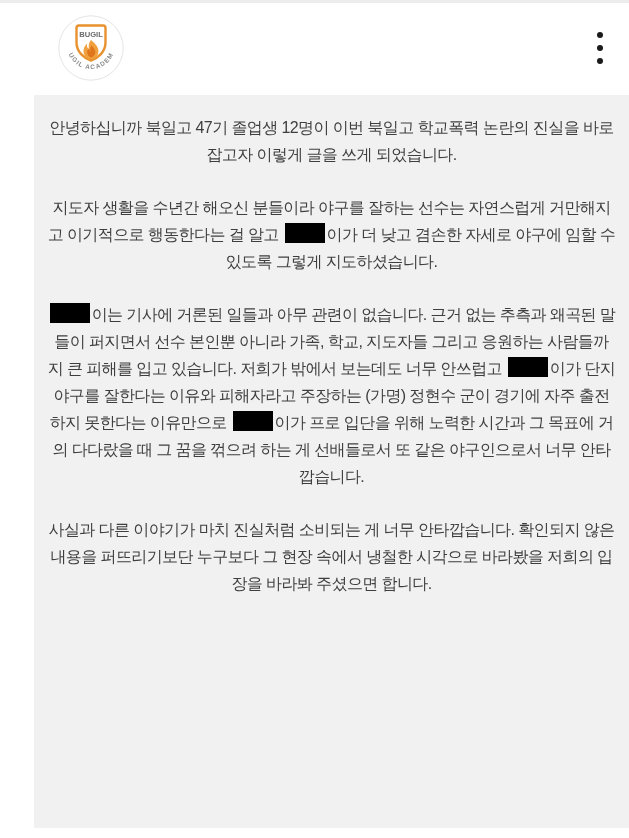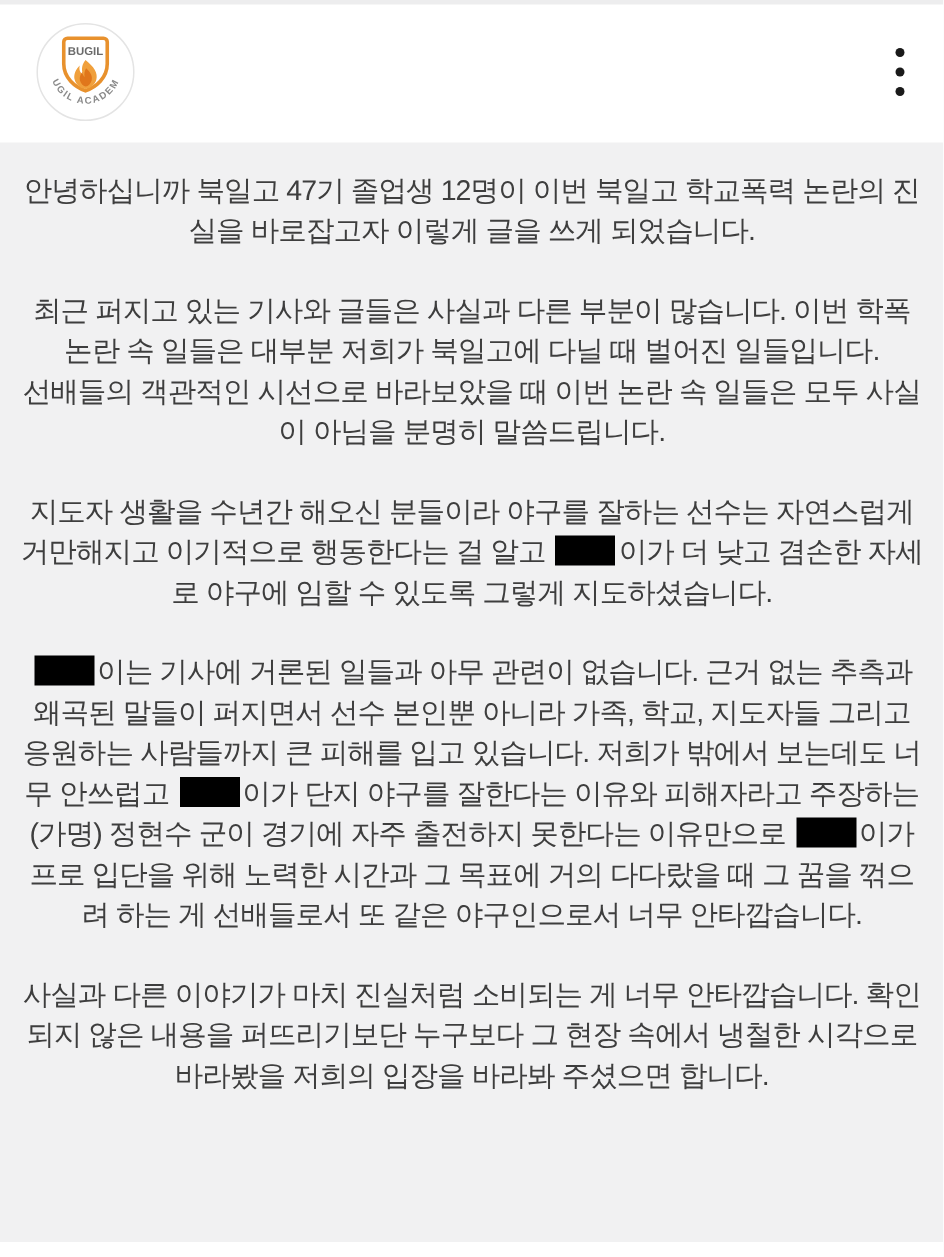--- a/index.html
+++ b/index.html
@@ -3,20 +3,21 @@
 <meta charset="utf-8">
 <style>
   * { box-sizing: border-box; }
   html, body { margin: 0; padding: 0; background: #ffffff; }
   .page {
     width: 629px; height: 838px;
     position: relative;
     background: #ffffff;
     font-family: "Liberation Sans", "DejaVu Sans", sans-serif;
     overflow: hidden;
+    padding-left: 34px;
   }
   .top-edge {
     position: absolute; top: 0; left: 0; right: 0; height: 3px;
     background: #ededee;
   }
   
   .post-header {
     height: 95px;
     display: flex; align-items: center;
     padding: 0 18px 0 24px;
@@ -41,21 +42,21 @@
     cursor: pointer;
   }
   .more-btn .dot { width: 6px; height: 6px; border-radius: 50%; background: #1a1a1a; }
   
   .post-body {
     height: 733px;
     background: #f1f1f2;
     padding: 19px 13px 10px;
     text-align: center;
     color: #3e3e3e;
-    font-size: 19px;
+    font-size: 16px;
     line-height: 27px;
     letter-spacing: -0.6px;
     overflow: hidden;
   }
   .post-body p { margin: 0 0 26px; }
   .post-body p:last-child { margin-bottom: 0; }
   .seg { display: block; }
   .redacted {
     display: inline-block;
     width: 40px; height: 20px;
@@ -93,24 +94,20 @@
       <span class="dot"></span>
     </button>
   </header>
 
   <main class="post-body">
     <div>
         <p>
           <span class="seg">안녕하십니까 북일고 47기 졸업생 12명이 이번 북일고 학교폭력 논란의 진실을 바로잡고자 이렇게 글을 쓰게 되었습니다.</span>
         </p>
         <p>
-          <span class="seg">최근 퍼지고 있는 기사와 글들은 사실과 다른 부분이 많습니다. 이번 학폭 논란 속 일들은 대부분 저희가 북일고에 다닐 때 벌어진 일들입니다.</span>
-          <span class="seg">선배들의 객관적인 시선으로 바라보았을 때 이번 논란 속 일들은 모두 사실이 아님을 분명히 말씀드립니다.</span>
-        </p>
-        <p>
           <span class="seg">지도자 생활을 수년간 해오신 분들이라 야구를 잘하는 선수는 자연스럽게 거만해지고 이기적으로 행동한다는 걸 알고 <span class="redacted"></span>이가 더 낮고 겸손한 자세로 야구에 임할 수 있도록 그렇게 지도하셨습니다.</span>
         </p>
         <p>
           <span class="seg"><span class="redacted"></span>이는 기사에 거론된 일들과 아무 관련이 없습니다. 근거 없는 추측과 왜곡된 말들이 퍼지면서 선수 본인뿐 아니라 가족, 학교, 지도자들 그리고 응원하는 사람들까지 큰 피해를 입고 있습니다. 저희가 밖에서 보는데도 너무 안쓰럽고 <span class="redacted"></span>이가 단지 야구를 잘한다는 이유와 피해자라고 주장하는 (가명) 정현수 군이 경기에 자주 출전하지 못한다는 이유만으로 <span class="redacted"></span>이가 프로 입단을 위해 노력한 시간과 그 목표에 거의 다다랐을 때 그 꿈을 꺾으려 하는 게 선배들로서 또 같은 야구인으로서 너무 안타깝습니다.</span>
         </p>
         <p>
           <span class="seg">사실과 다른 이야기가 마치 진실처럼 소비되는 게 너무 안타깝습니다. 확인되지 않은 내용을 퍼뜨리기보단 누구보다 그 현장 속에서 냉철한 시각으로 바라봤을 저희의 입장을 바라봐 주셨으면 합니다.</span>
         </p>
       </div>
   </main>

